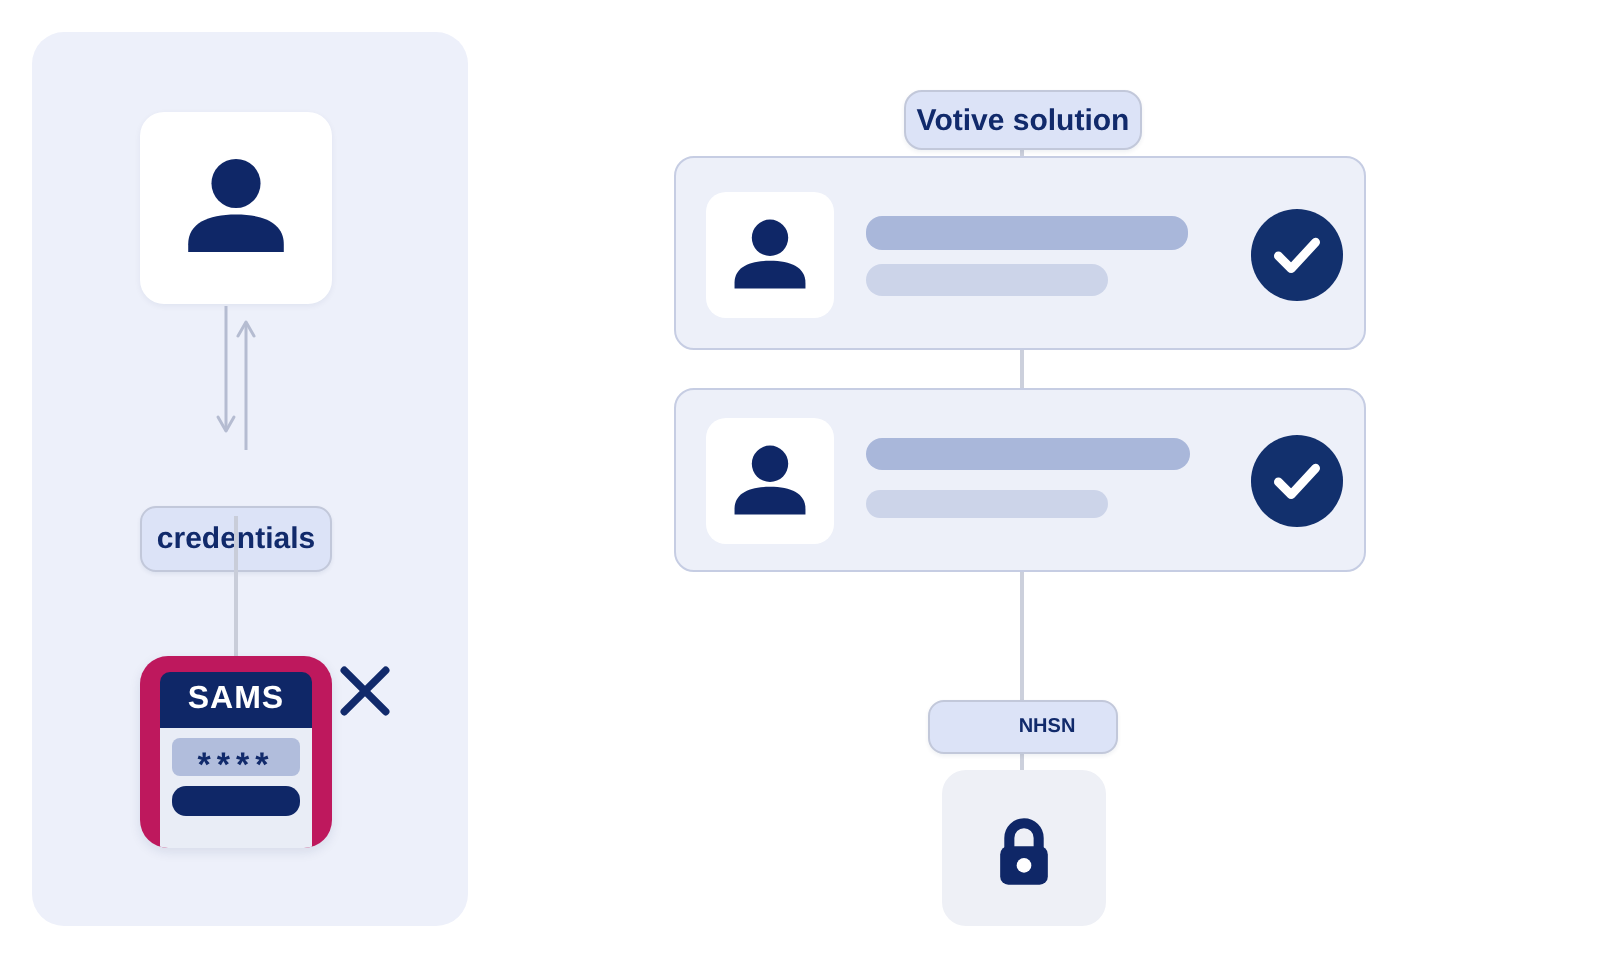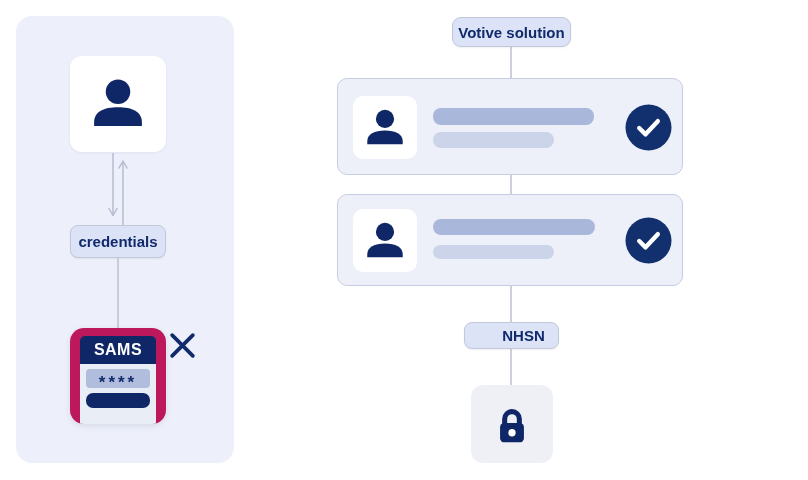--- a/index.html
+++ b/index.html
@@ -17,20 +17,21 @@
     background:#ffffff;border-radius:12px;
     display:flex;align-items:center;justify-content:center;
     box-shadow:0 1px 3px rgba(20,40,90,.06);
   }
   .arrows-svg{position:absolute;left:88px;top:137px;}
   .pill{
     background:#dce3f7;border:1px solid #c2c8da;border-radius:8px;
     display:flex;align-items:center;justify-content:center;
     font-weight:700;color:#112a6b;box-shadow:0 1px 2px rgba(20,40,90,.07);
     box-sizing:border-box;
+    margin-top:28px;
   }
   .pill-credentials{position:absolute;left:54px;top:209px;width:96px;height:33px;font-size:15px;}
   .conn-left{position:absolute;left:101px;top:242px;width:2px;height:70px;background:#c9cdd9;}
   .sams-card{
     position:absolute;left:54px;top:312px;width:96px;height:96px;
     background:#be185d;border-radius:14px;overflow:hidden;
     box-shadow:0 2px 6px rgba(20,40,90,.10);
     display:flex;flex-direction:column;padding:8px 10px 0 10px;box-sizing:border-box;
   }
   .sams-header{
@@ -45,21 +46,21 @@
   .sams-mask{
     height:19px;background:#b1bddc;border-radius:4px;
     color:#112a6b;font-weight:700;font-size:17px;letter-spacing:3px;
     text-align:center;line-height:27px;overflow:hidden;
   }
   .sams-button{height:15px;background:#0f2767;border-radius:7px;}
   .x-icon{position:absolute;left:152px;top:315px;}
   
   .flow-line{position:absolute;left:510px;top:45px;width:2px;height:340px;background:#ccd0dc;}
   .pill-top{position:absolute;left:452px;top:17px;width:119px;height:30px;font-size:15px;border-radius:9px;}
-  .pill-nhsn{position:absolute;left:464px;top:322px;width:95px;height:27px;font-size:15px;padding-left:24px;}
+  .pill-nhsn{position:absolute;left:464px;top:322px;width:95px;height:27px;font-size:10px;padding-left:24px;}
   .step-card{
     position:absolute;left:337px;width:346px;
     background:#edf0f9;border:1px solid #c6cde3;border-radius:10px;box-sizing:border-box;
   }
   .step-card.one{top:78px;height:97px;}
   .step-card.two{top:194px;height:92px;}
   .step-user{
     position:absolute;left:15px;width:64px;height:63px;background:#ffffff;border-radius:10px;
     display:flex;align-items:center;justify-content:center;
   }

